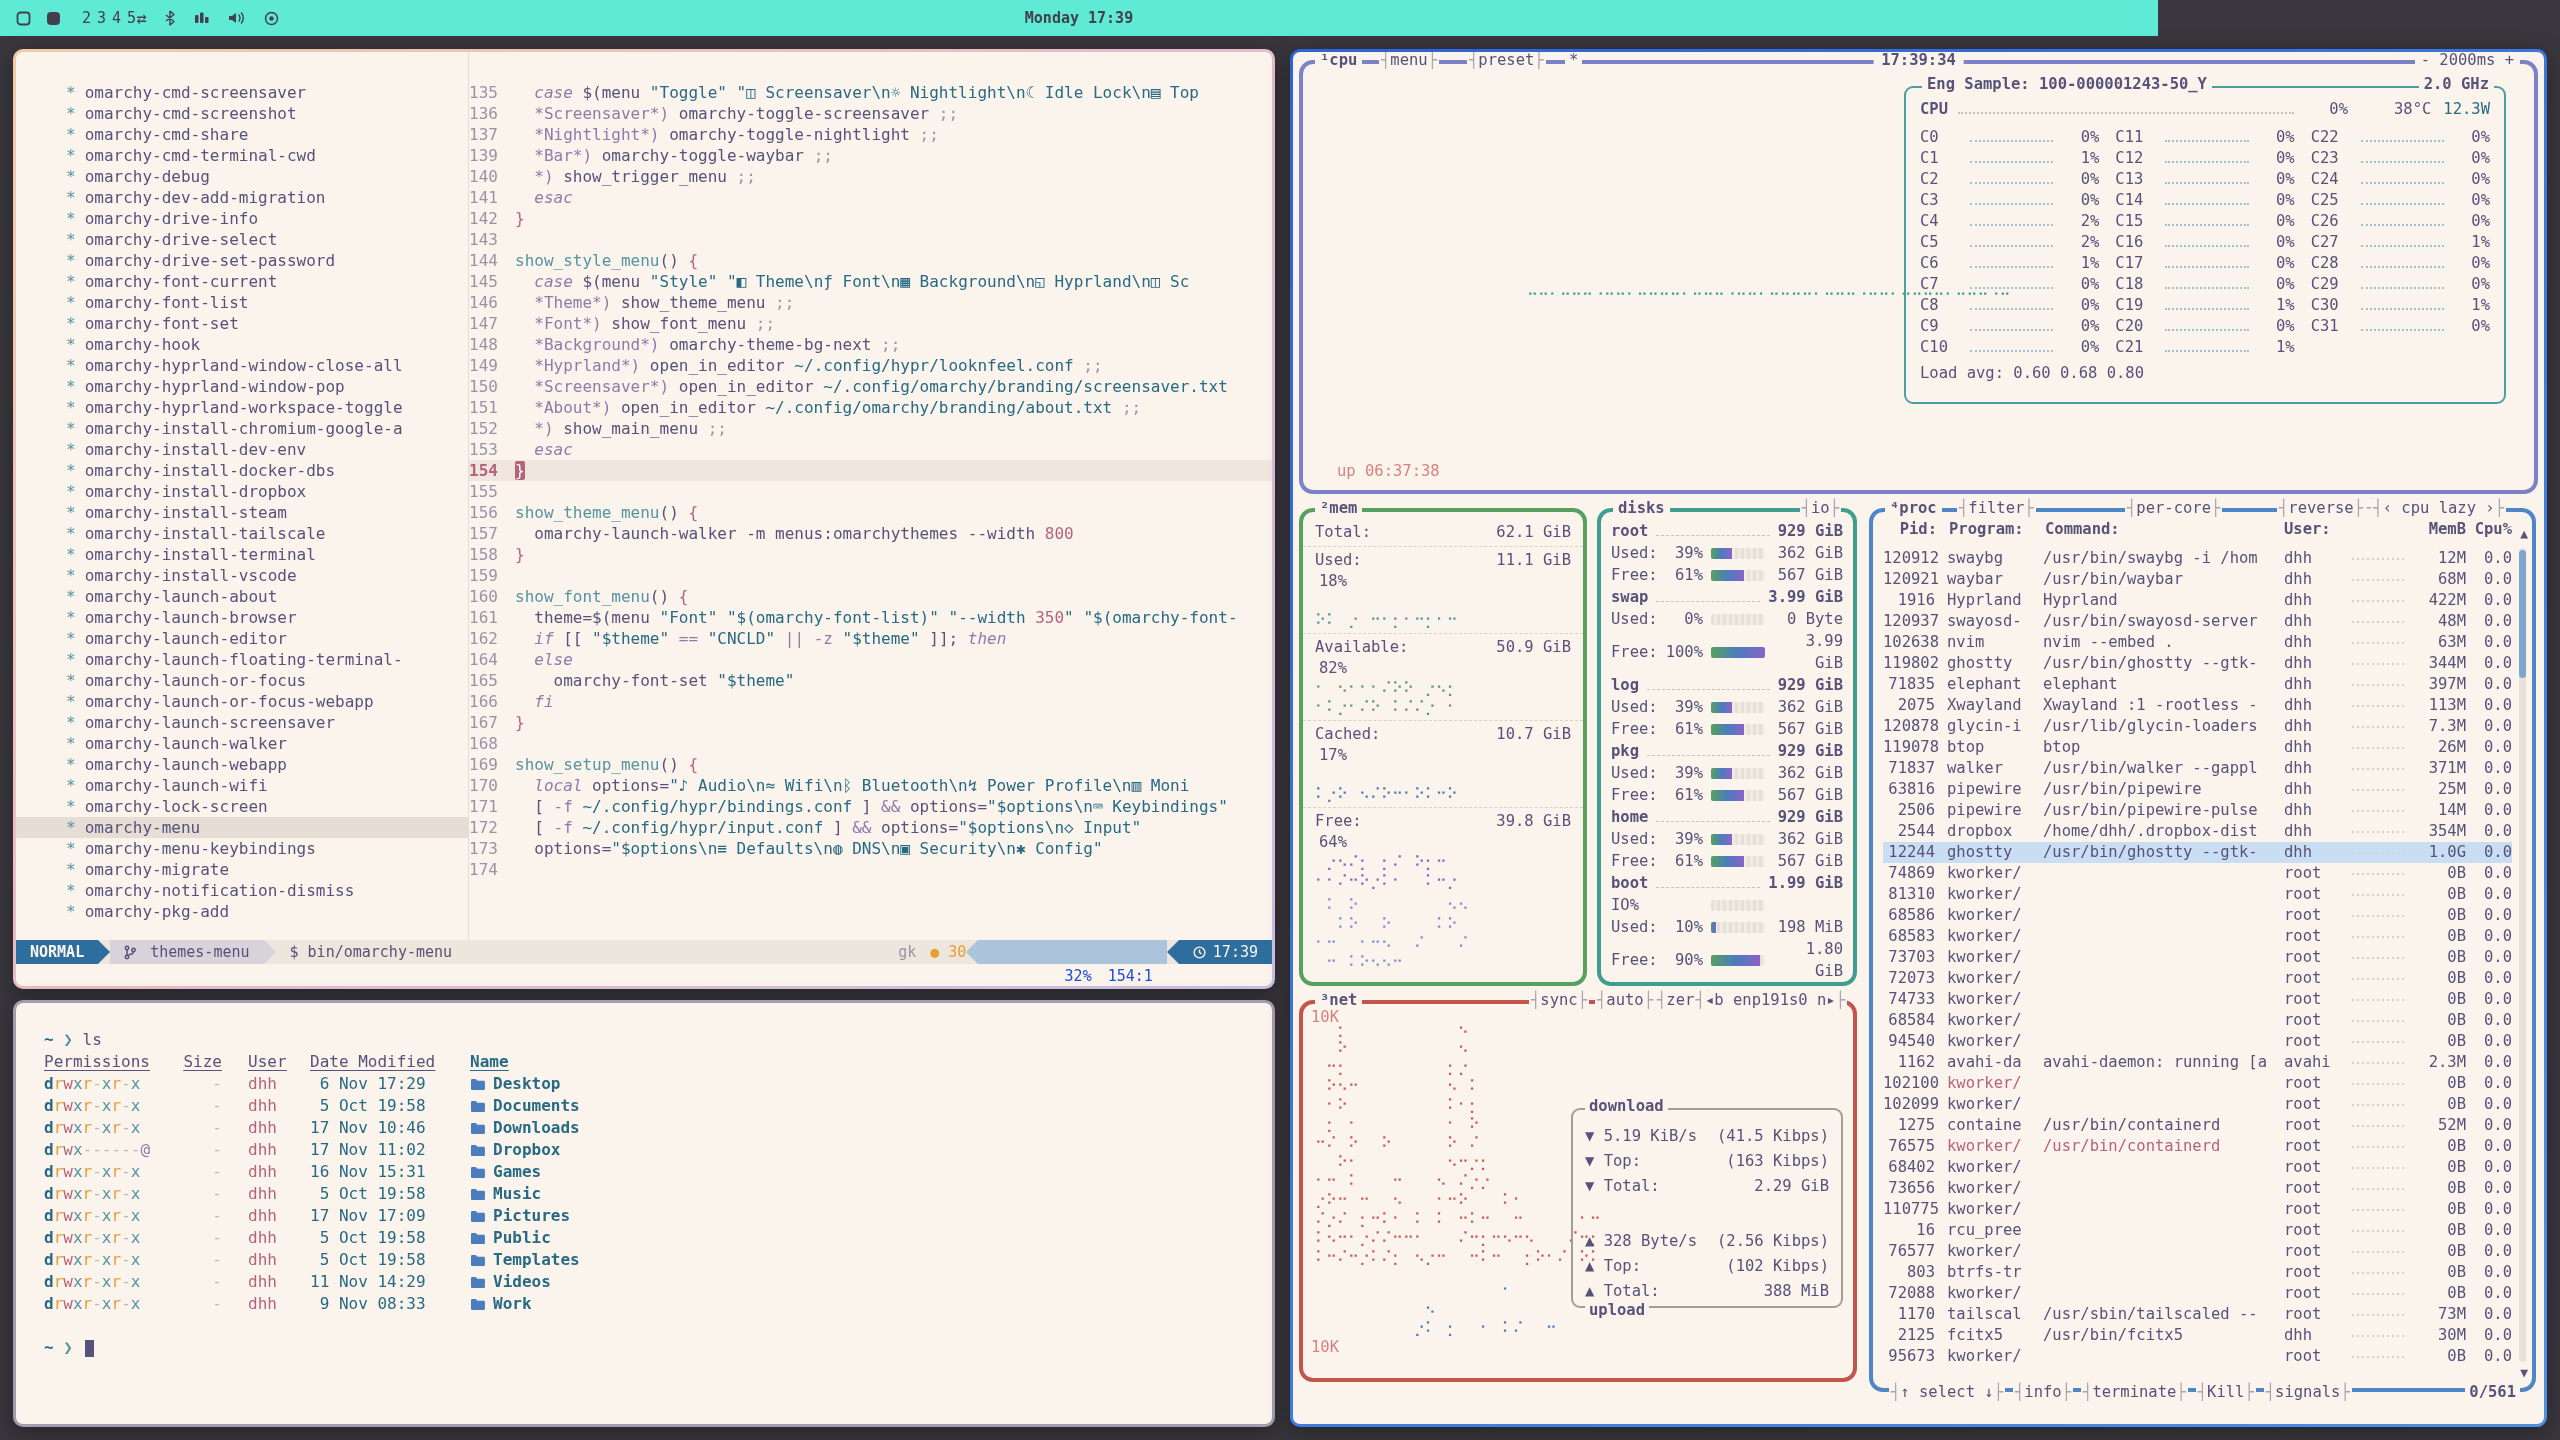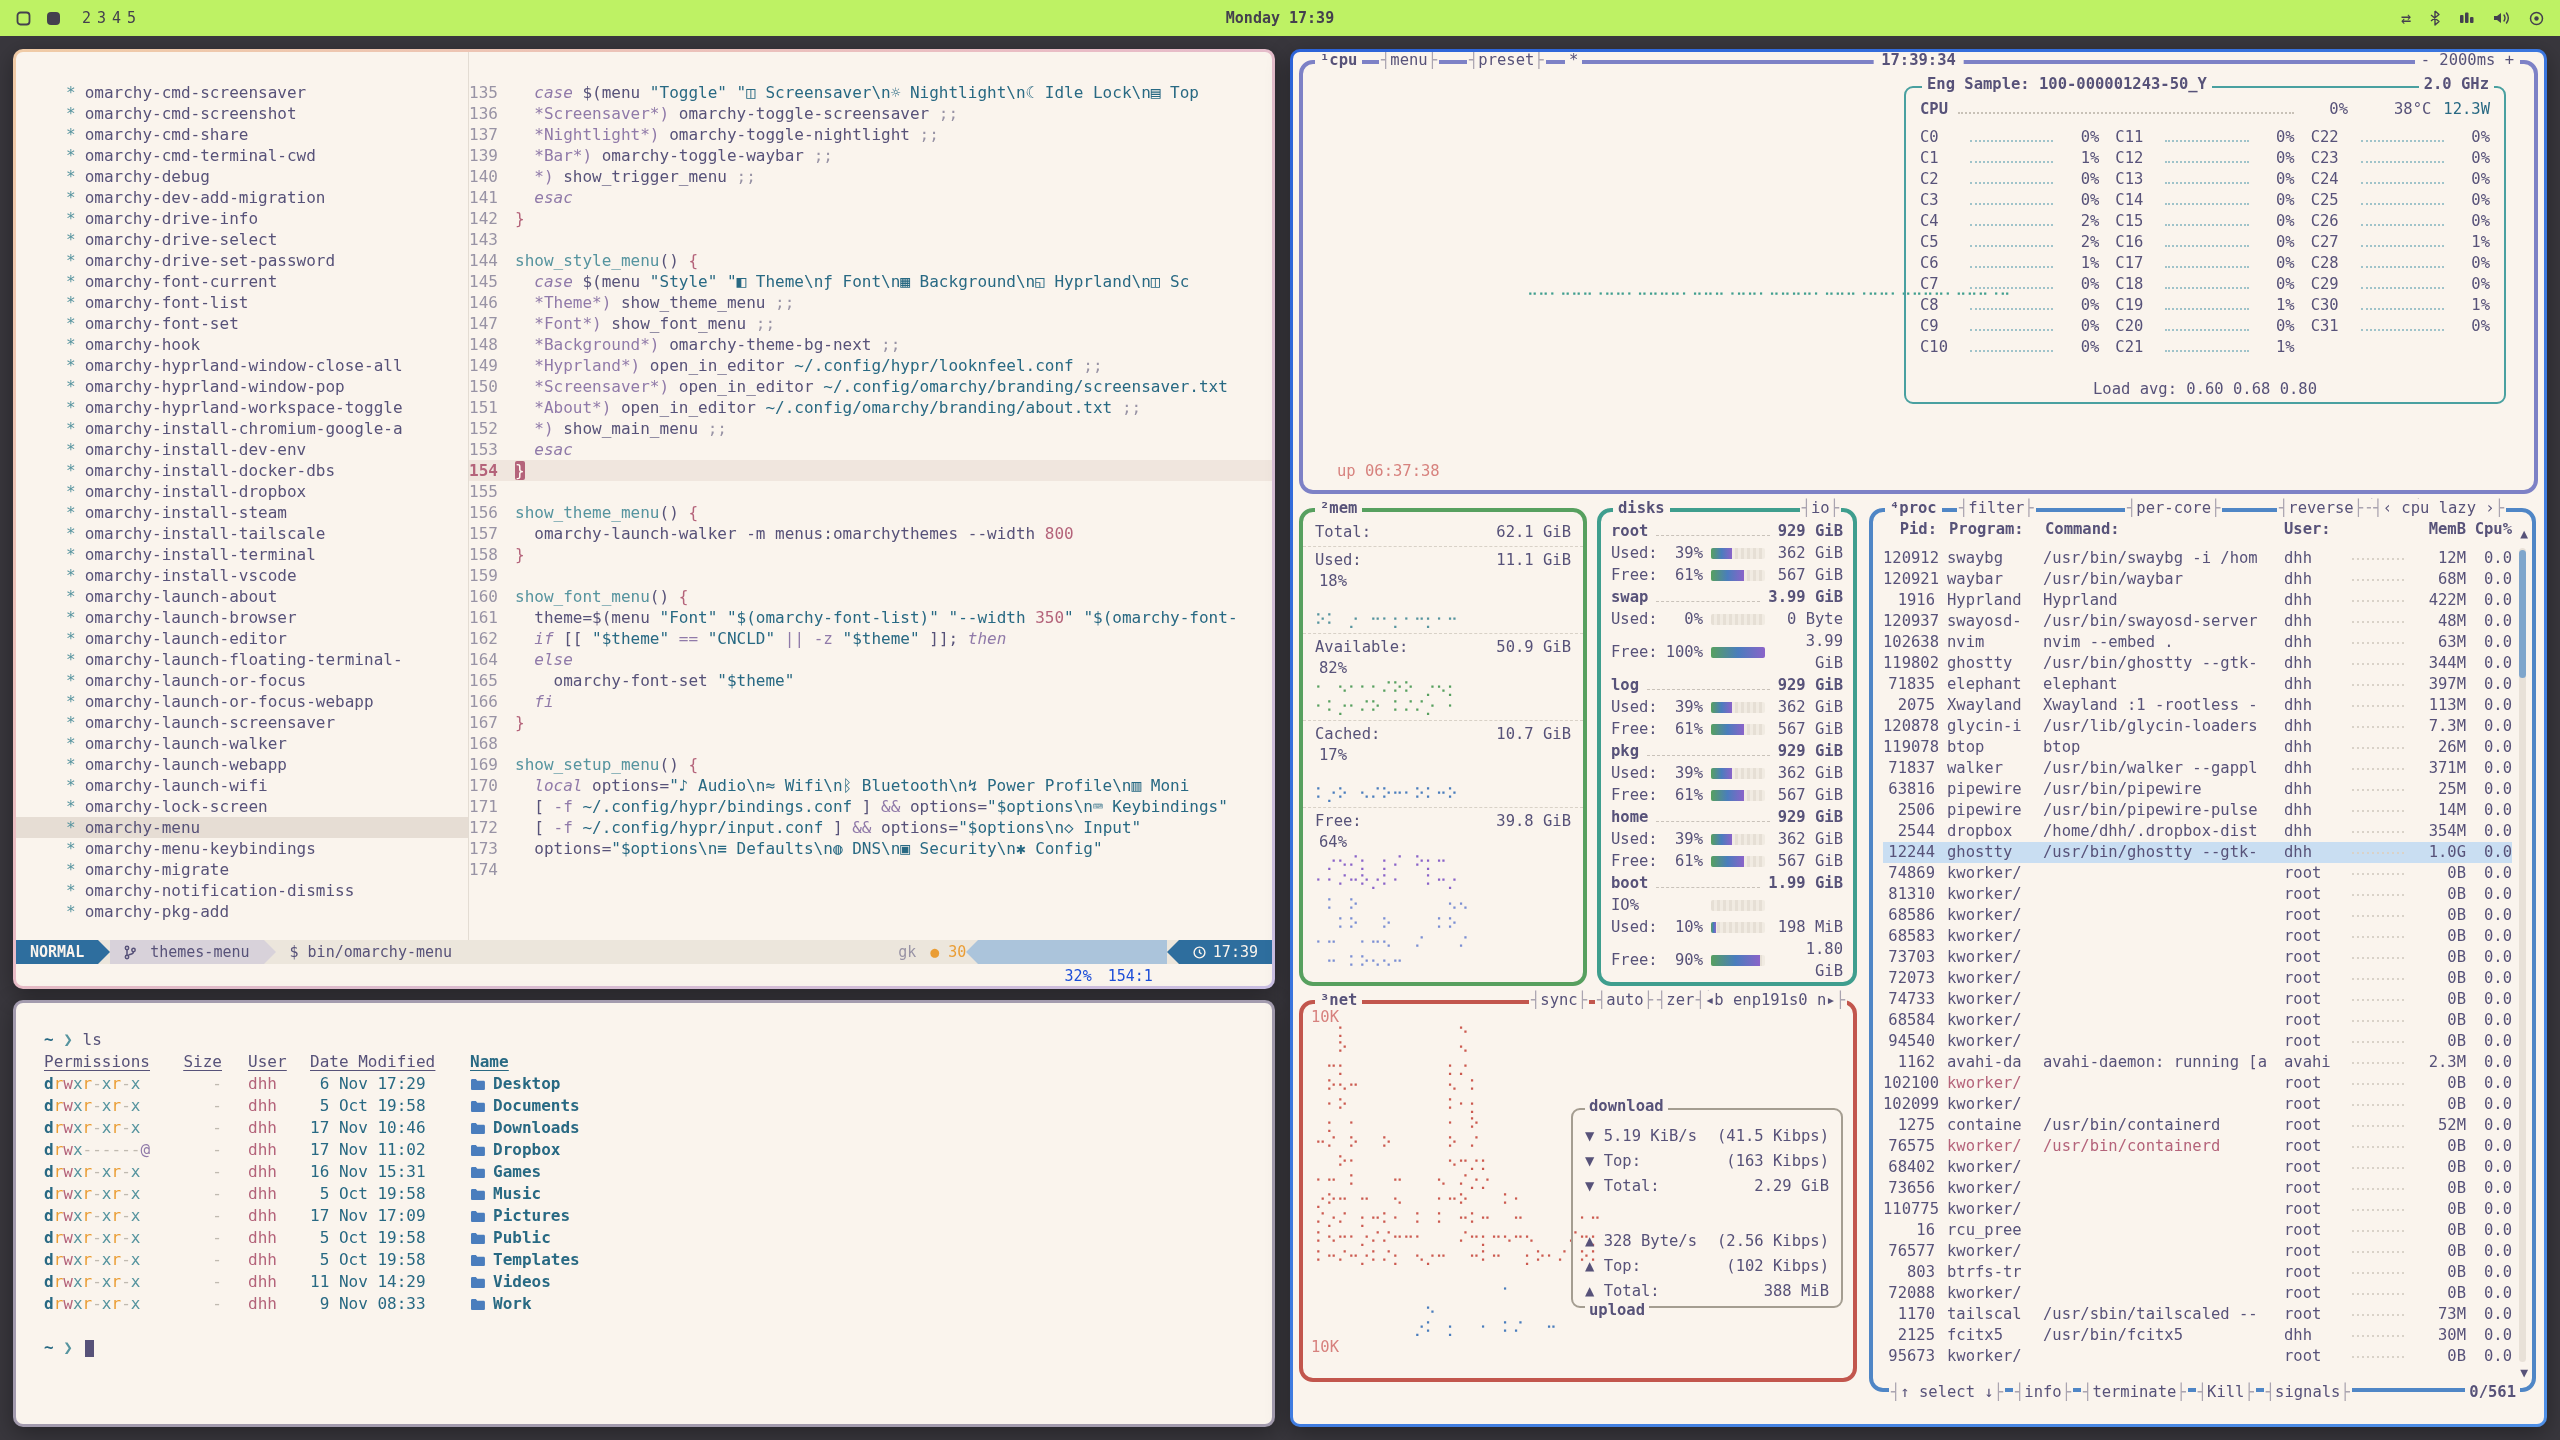--- a/index.html
+++ b/index.html
@@ -1,20 +1,20 @@
 <!DOCTYPE html>
 <html><head>
 <meta charset="utf-8">
 <style>
   *{box-sizing:border-box;margin:0;padding:0}
   html,body{width:2560px;height:1440px;overflow:hidden;background:#39373d;
     font-family:"DejaVu Sans Mono",monospace;color:#575279}
   
-  .topbar{position:absolute;left:0;top:0;width:2560px;height:36px;background:#bef264;
-    display:flex;align-items:center;justify-content:space-between;padding:0 16px;font-size:15px;color:#44404e}
+  .topbar{position:absolute;left:0;top:0;width:2158px;height:36px;background:#5eead4;
+    display:flex;align-items:center;justify-content:flex-start;padding:0 16px;font-size:15px;color:#44404e}
   .tb-left{display:flex;align-items:center;gap:16px}
   .tb-center{position:absolute;left:50%;top:0;transform:translateX(-50%);line-height:36px;font-weight:bold}
   .tb-right{display:flex;align-items:center;gap:18px}
   .ws-active{width:13px;height:13px;background:#44404e;border-radius:4px;display:inline-block}
   .ws-num{margin-left:6px;cursor:default}
   .txticon{font-size:17px}
   
   .win{position:absolute;border-radius:10px;padding:3px;box-shadow:0 6px 22px rgba(0,0,0,.35)}
   .win-inner{width:100%;height:100%;background:#faf4ed;border-radius:7px;overflow:hidden;position:relative}
   .win-nvim{left:13px;top:49px;width:1262px;height:940px;background:linear-gradient(140deg,#f0cba6,#e9bcc6 45%,#cbc0e5)}
@@ -102,21 +102,21 @@
   .meterline .cl{font-weight:bold}
   .cpulead{flex:1;border-bottom:2px dotted #c8c1b7;margin:0 10px 5px}
   .meterline .pct{width:44px;text-align:right}
   .meterline .temp{margin-left:46px}
   .meterline .watts{margin-left:12px;color:#286983}
   .cores{display:grid;grid-auto-flow:column;grid-template-rows:repeat(11,21px);column-gap:16px}
   .core{display:flex;align-items:baseline;line-height:21px}
   .cname{width:42px}
   .clead{flex:1;border-bottom:2px dotted #9fc3ca;margin:0 8px 5px}
   .cpct{width:38px;text-align:right}
-  .loadavg{text-align:center;margin-top:22px}
+  .loadavg{text-align:left;margin-top:6px}
   
   .memwrap{display:flex;flex-direction:column;height:100%;padding:10px 12px;overflow:hidden}
   .mrow{display:flex;justify-content:space-between;line-height:21px}
   .mpct{line-height:21px;padding-left:4px}
   .mgraph{line-height:19px;white-space:pre;font-size:15px}
   .g-used{color:#56949f}.g-available{color:#57a05f}.g-cached{color:#4a7dbd}.g-free{color:#8a63c9}
   .msep{border-top:1px dashed #d8d1c7;margin:3px -12px}
   #memblock{margin-top:auto;color:#7b8fd4}
   
   .diskwrap{padding:8px 10px;overflow:hidden}

